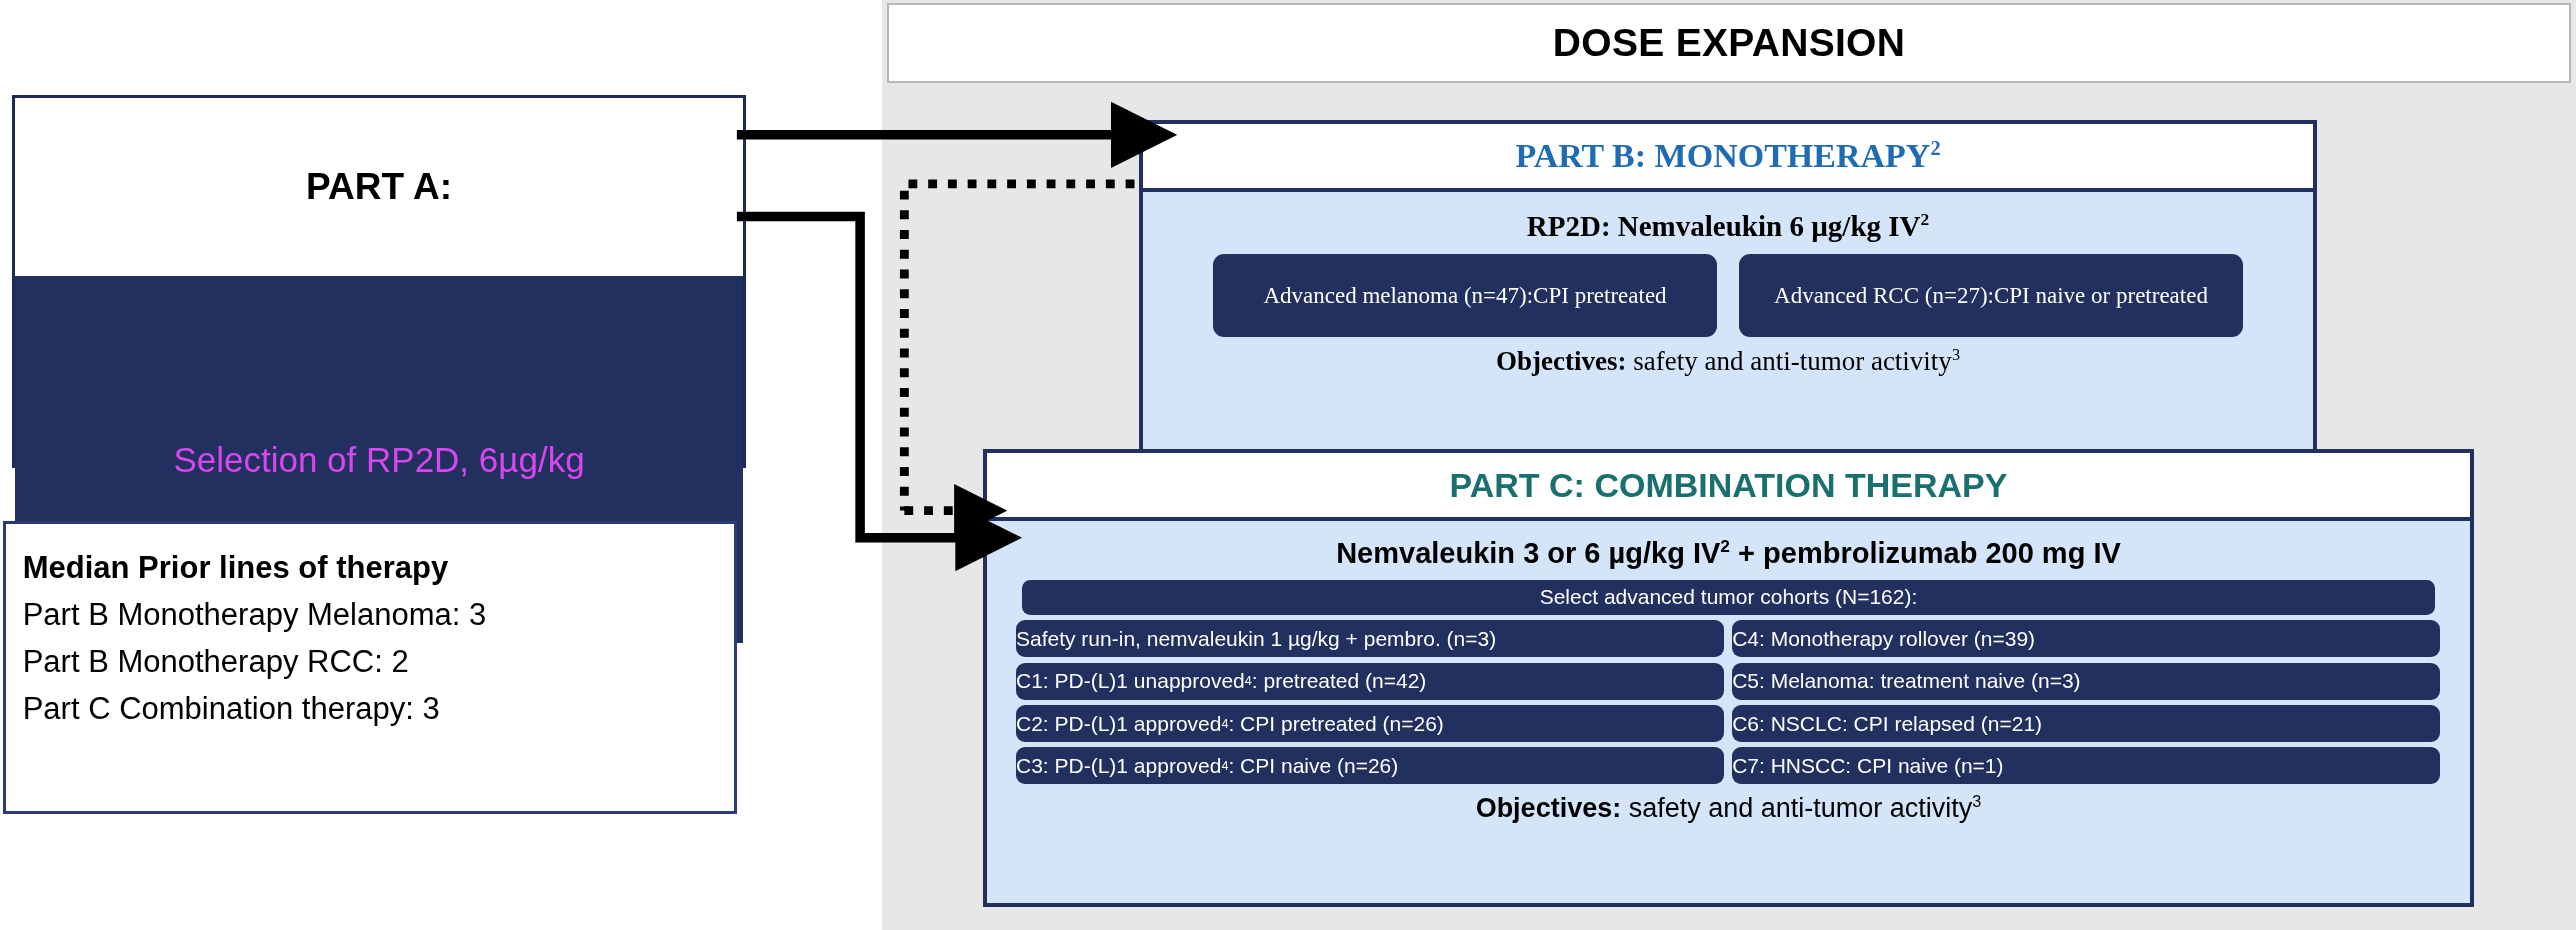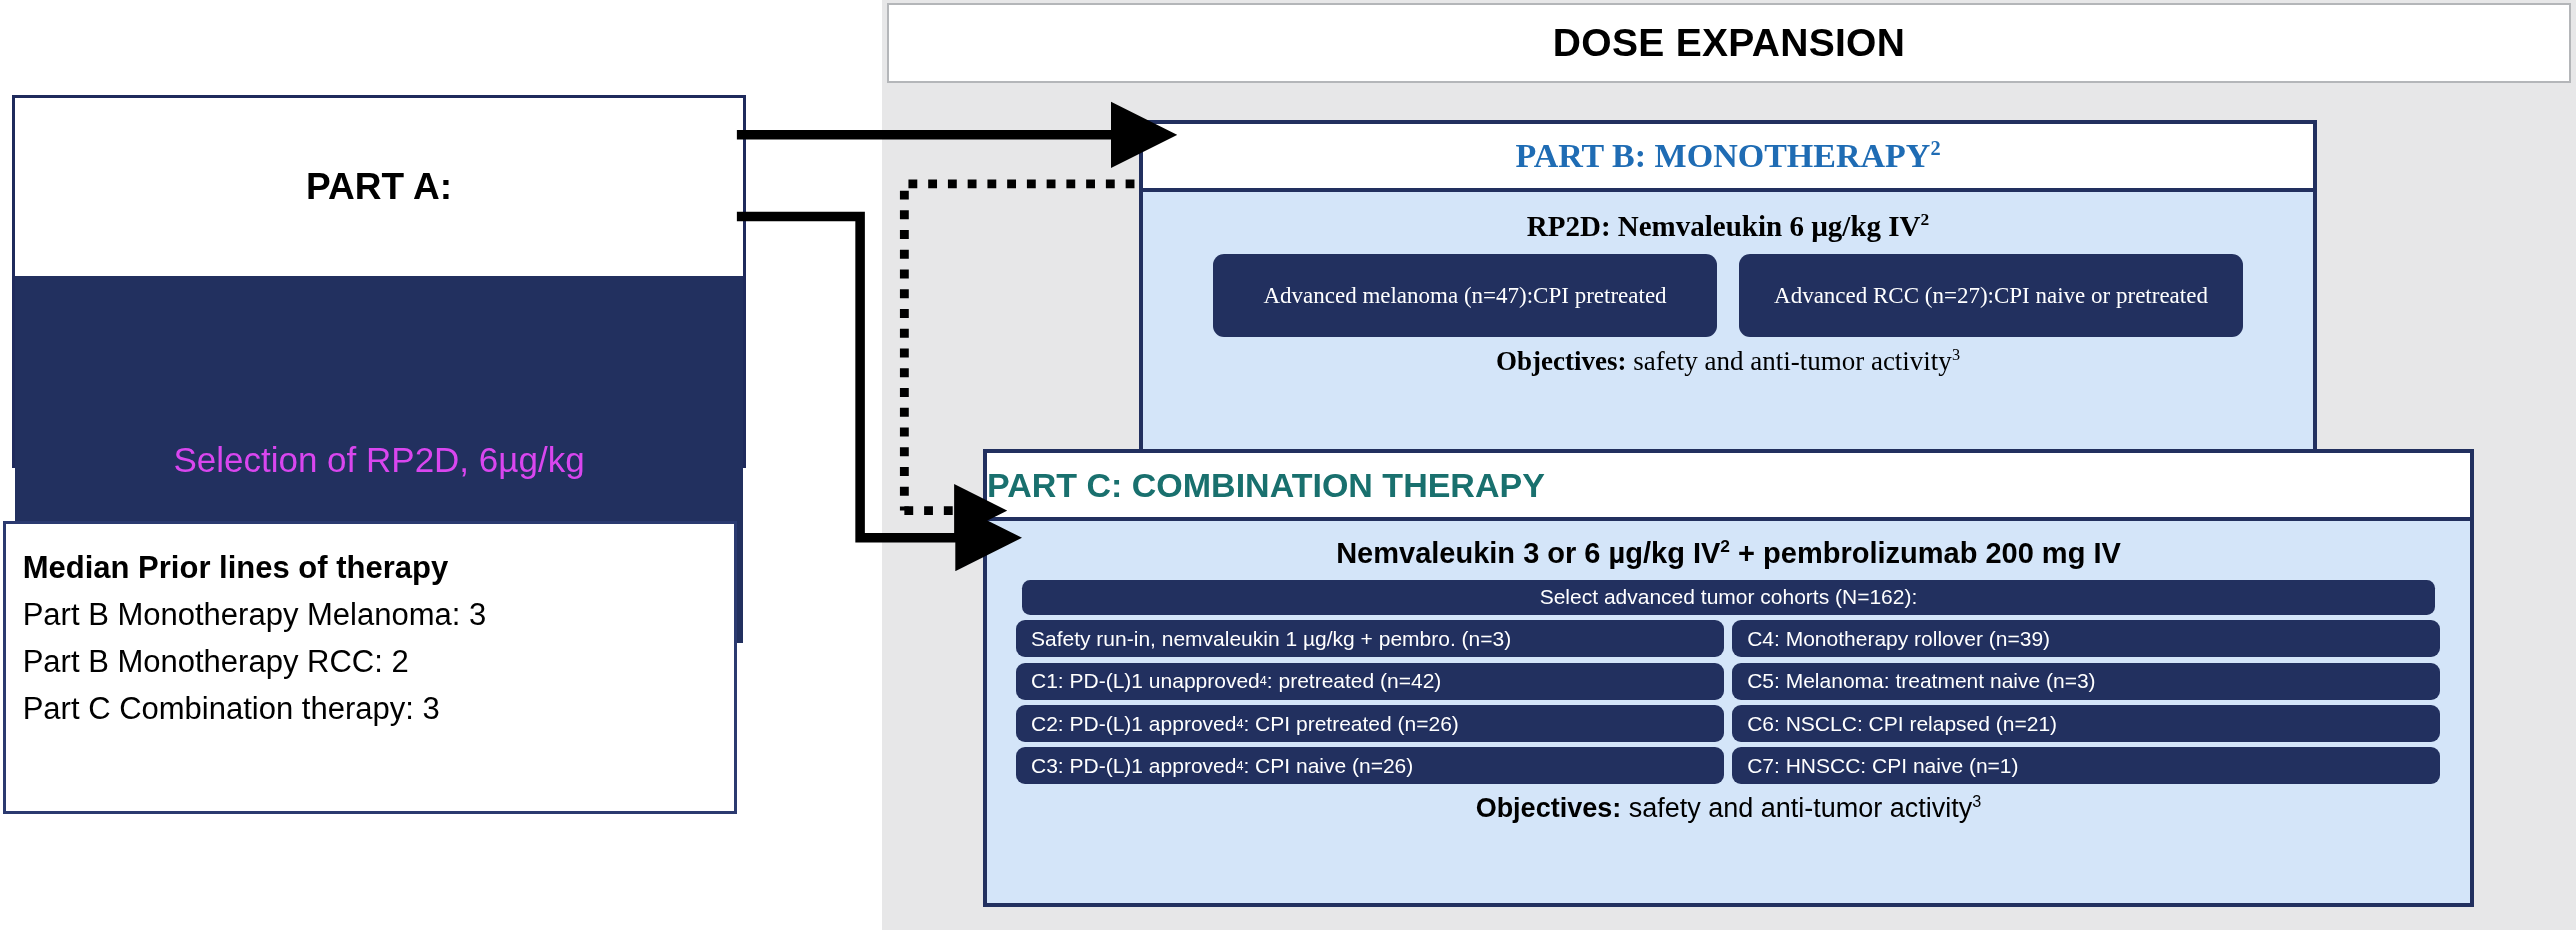--- a/index.html
+++ b/index.html
@@ -179,21 +179,21 @@
     border: 4.1px solid #22305f;
     box-sizing: border-box;
     background: #d4e5f9;
   }
   #part-c-header {
     height: 64px;
     background: #ffffff;
     border-bottom: 4.1px solid #22305f;
     display: flex;
     align-items: center;
-    justify-content: flex-start;
+    justify-content: center;
   }
   #part-c-header .title {
     font-size: 34px;
     font-weight: bold;
     color: #19706e;
   }
   #part-c-body {
     padding: 8.2px 15px 6.8px 15px;
     display: flex;
     flex-direction: column;
@@ -223,21 +223,20 @@
     gap: 5.4px 8.2px;
     width: 1425px;
   }
   .chip {
     background: #22305f;
     color: #ffffff;
     border-radius: 9px;
     height: 37px;
     display: flex;
     align-items: center;
-    padding-left: 15px;
     font-size: 21px;
     box-sizing: border-box;
     white-space: nowrap;
     overflow: hidden;
   }
   #part-c-objectives {
     margin-top: 8.2px;
     font-size: 27px;
     color: #000000;
   }

